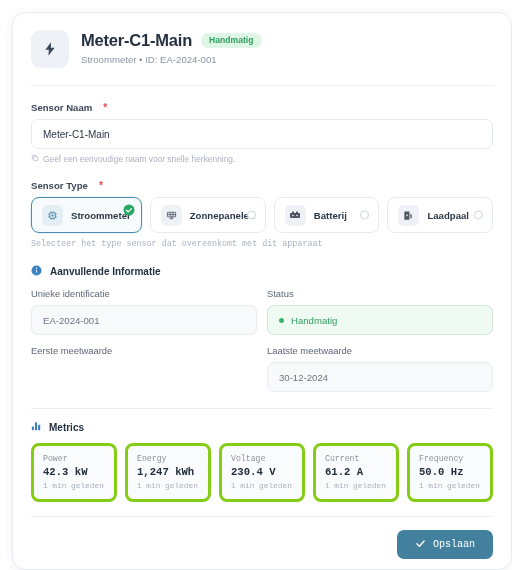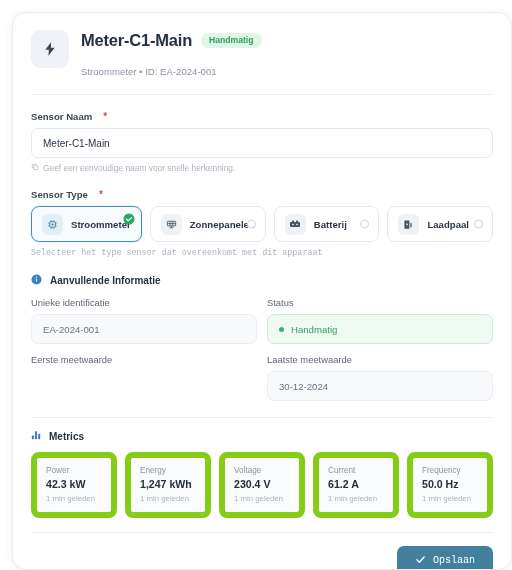--- a/index.html
+++ b/index.html
@@ -58,21 +58,21 @@
     font-size: 8.6px;
     font-weight: bold;
     color: #2f9e5f;
     background: #dff5e6;
     border-radius: 9px;
     padding: 3px 8px 3.5px;
     line-height: 1;
     white-space: nowrap;
   }
   .subtitle {
-    margin-top: 16px;
+    margin-top: 4px;
     font-size: 9.6px;
     color: #8a94a3;
   }
 
   .divider {
     height: 1px;
     background: #eceff3;
     margin: 17px 0 0 0;
   }
 
@@ -222,24 +222,25 @@
 
   
   .metrics-row {
     display: flex;
     gap: 8px;
     margin-top: 10px;
   }
   .metric {
     flex: 1;
     min-width: 0;
-    border: 6px solid #84cc16;
+    border: 3px solid #84cc16;
     border-radius: 8px;
     background: #fafbfc;
     padding: 8px 8px 9px 9px;
+    font-family: Liberation Mono, monospace;
   }
   .m-label { font-size: 8.2px; color: #8b949f; margin-bottom: 3px; }
   .m-value { font-size: 10.6px; font-weight: bold; color: #242f3d; margin-bottom: 4px; white-space: nowrap; }
   .m-time { font-size: 7.8px; color: #aab2bd; white-space: nowrap; }
 
   
   .footer-divider {
     height: 1px;
     background: #eceff3;
     margin-top: 14px;

